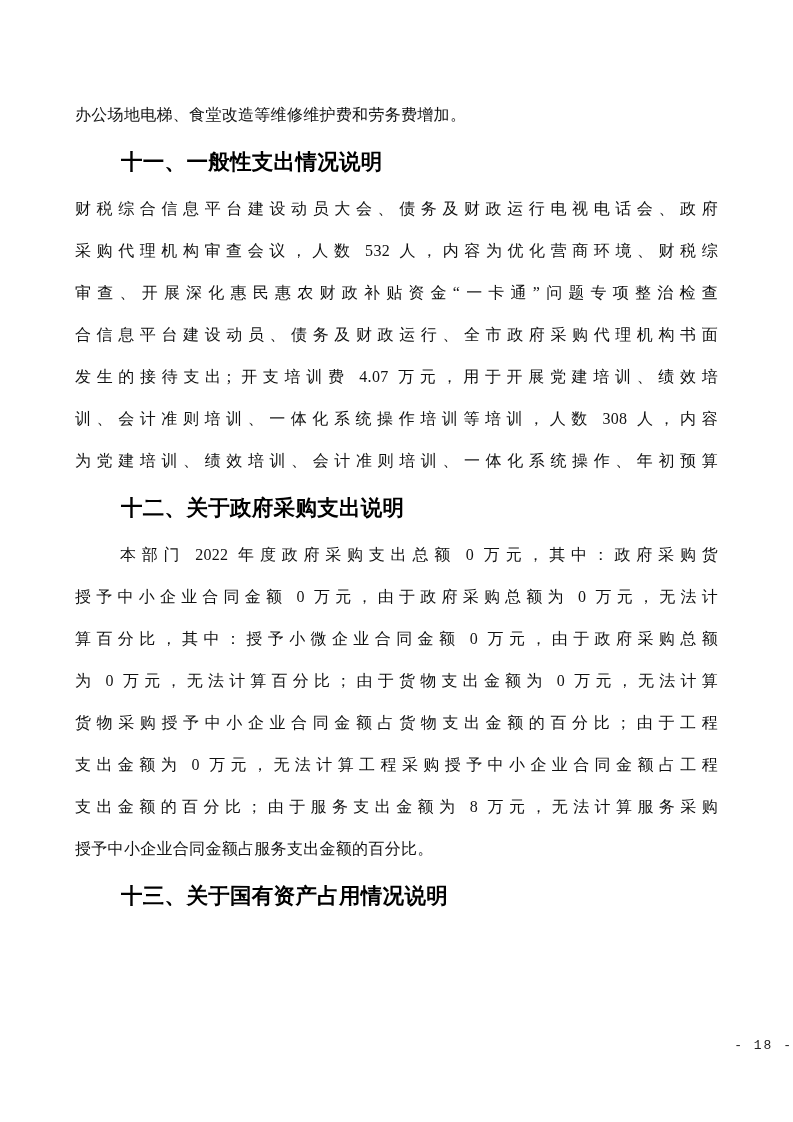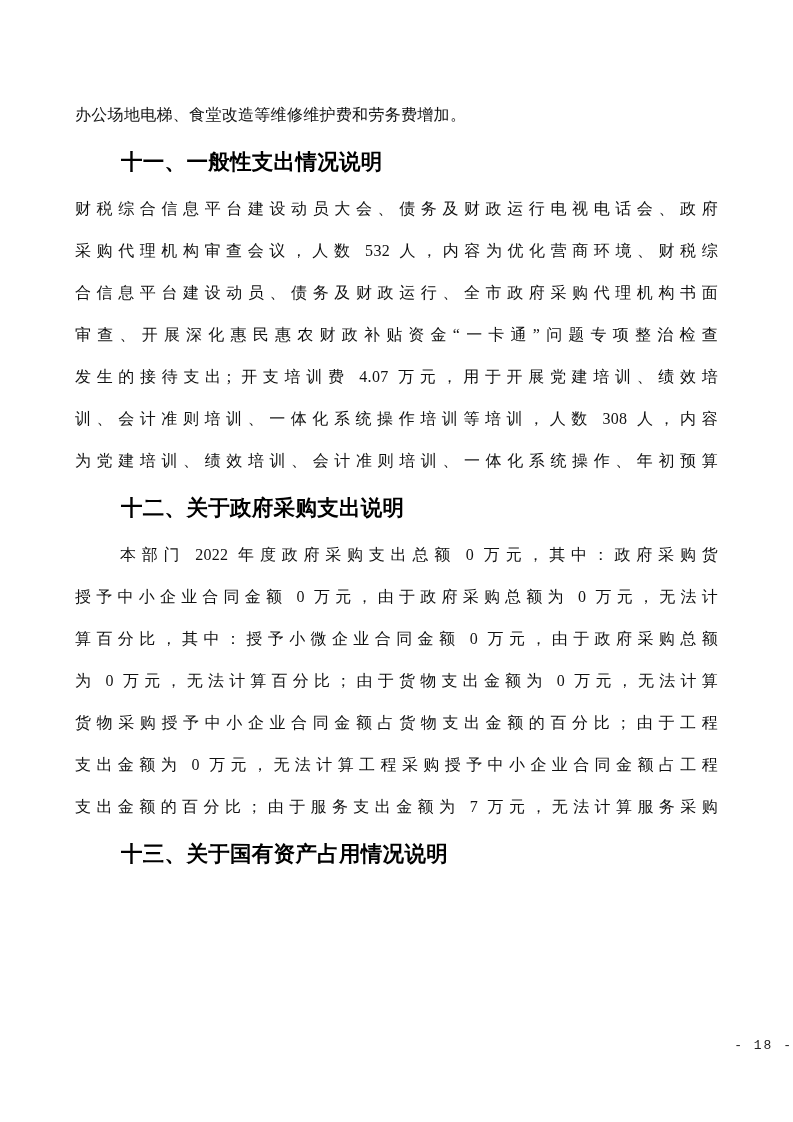--- a/index.html
+++ b/index.html
@@ -62,29 +62,30 @@
 </style>
 </head>
 <body>
 
 <div class="page">
   <div class="doc-body" id="doc-body">
       <div class="line body end">办公场地电梯、食堂改造等维修维护费和劳务费增加。</div>
       <div class="line heading">十一、一般性支出情况说明</div>
       <div class="line body">财税综合信息平台建设动员大会、债务及财政运行电视电话会、政府</div>
       <div class="line body">采购代理机构审查会议，人数 532 人，内容为优化营商环境、财税综</div>
+      <div class="line body">审查、开展深化惠民惠农财政补贴资金“一卡通”问题专项整治检查</div>
       <div class="line body">合信息平台建设动员、债务及财政运行、全市政府采购代理机构书面</div>
-      <div class="line body">审查、开展深化惠民惠农财政补贴资金“一卡通”问题专项整治检查</div>
       <div class="line body">发生的接待支出; 开支培训费 4.07 万元，用于开展党建培训、绩效培</div>
       <div class="line body">训、会计准则培训、一体化系统操作培训等培训，人数 308 人，内容</div>
       <div class="line body">为党建培训、绩效培训、会计准则培训、一体化系统操作、年初预算</div>
       <div class="line heading">十二、关于政府采购支出说明</div>
       <div class="line body indent">本部门 2022 年度政府采购支出总额 0 万元，其中：政府采购货</div>
       <div class="line body">授予中小企业合同金额 0 万元，由于政府采购总额为 0 万元，无法计</div>
       <div class="line body">算百分比，其中：授予小微企业合同金额 0 万元，由于政府采购总额</div>
       <div class="line body">为 0 万元，无法计算百分比；由于货物支出金额为 0 万元，无法计算</div>
       <div class="line body">货物采购授予中小企业合同金额占货物支出金额的百分比；由于工程</div>
       <div class="line body">支出金额为 0 万元，无法计算工程采购授予中小企业合同金额占工程</div>
-      <div class="line body">支出金额的百分比；由于服务支出金额为 7 万元，无法计算服务采购</div>
+      <div class="line body">支出金额的百分比；由于服务支出金额为 8 万元，无法计算服务采购</div>
+      <div class="line body end">授予中小企业合同金额占服务支出金额的百分比。</div>
       <div class="line heading">十三、关于国有资产占用情况说明</div>
     </div>
   <div class="page-footer">- 18 -</div>
 </div>
 
 </body></html>

